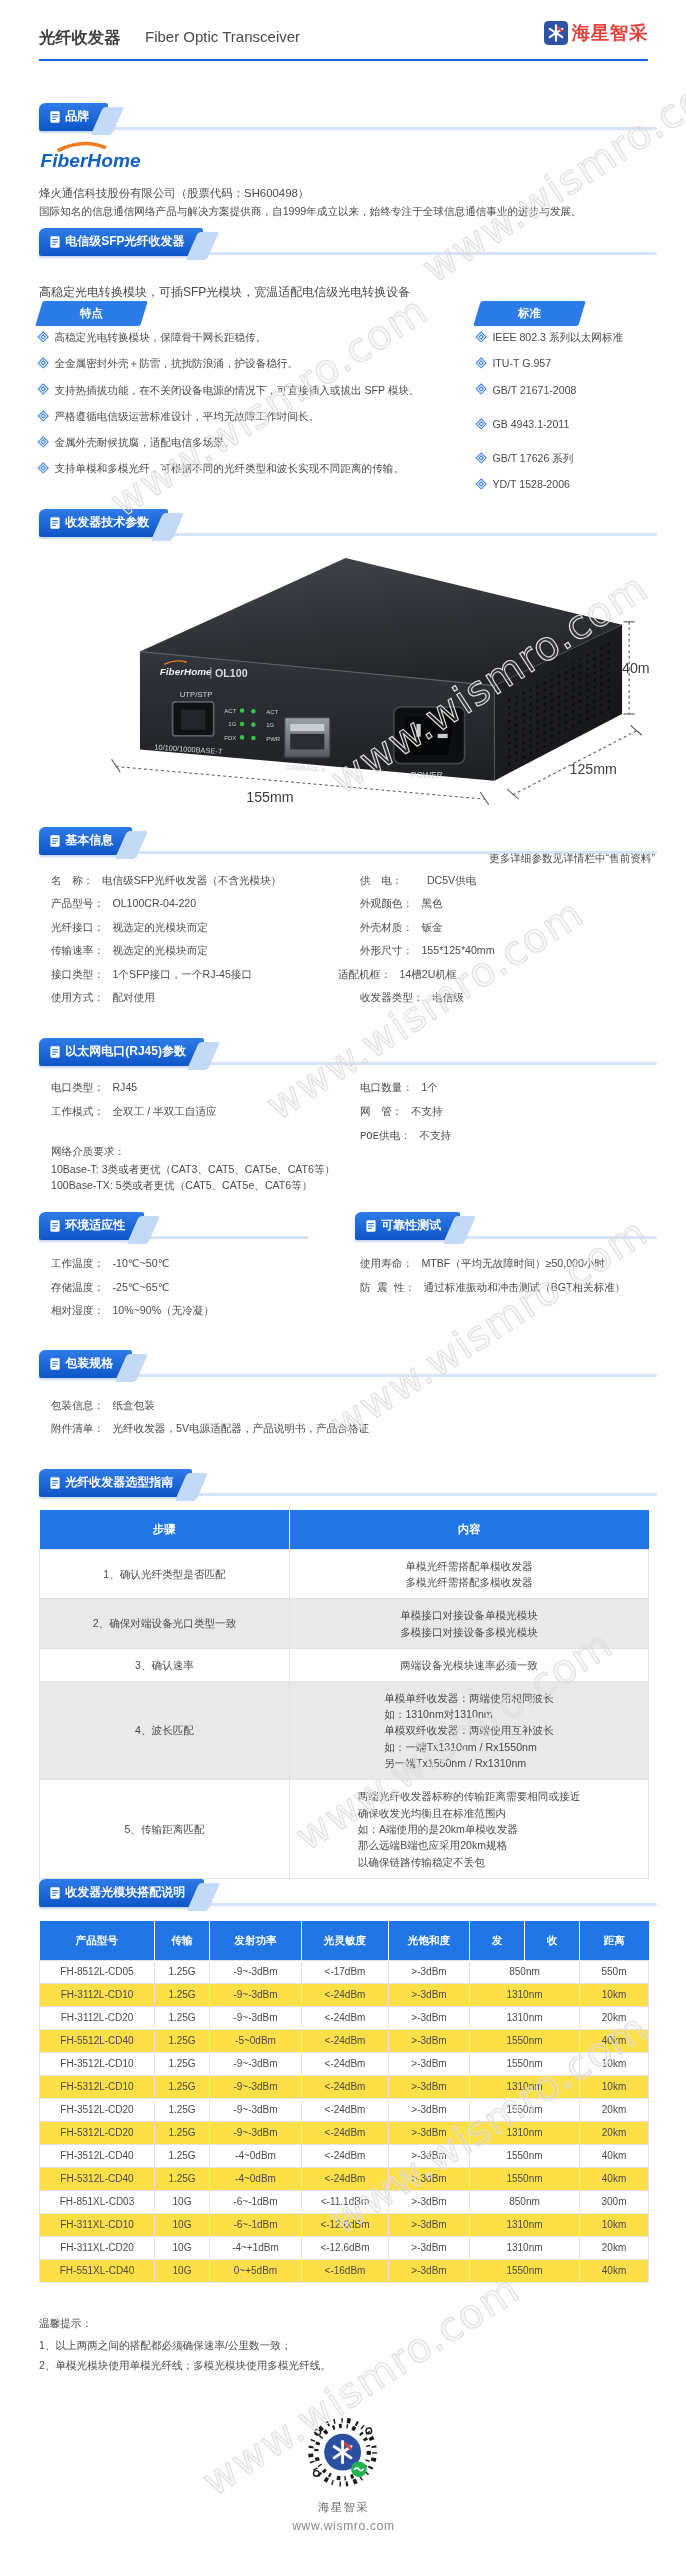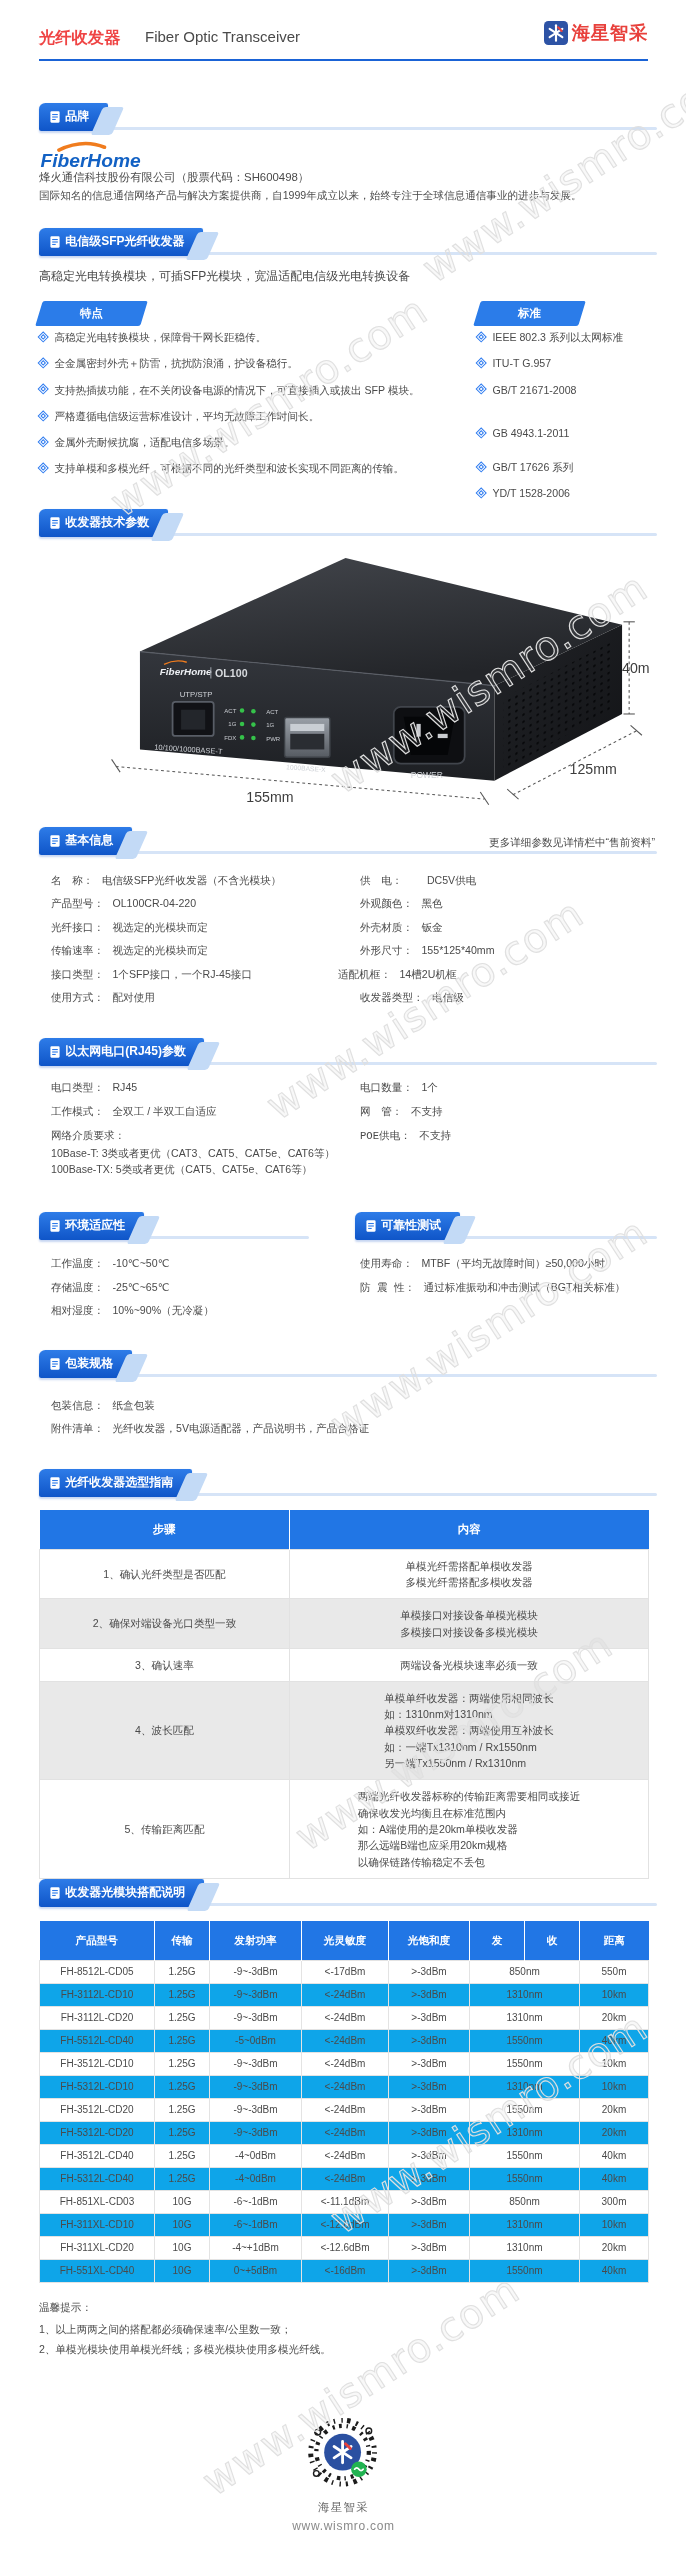--- a/index.html
+++ b/index.html
@@ -3,21 +3,21 @@
 <meta charset="utf-8">
 <style>
   html,body{margin:0;padding:0;background:#fff;}
   #page{position:relative;width:687px;height:2576px;background:#fff;overflow:hidden;
         font-family:"Liberation Sans","DejaVu Sans",sans-serif;color:#4a4a4a;}
   .abs{position:absolute;}
 
   
   #hdr{position:absolute;left:0;top:0;width:687px;height:62px;background:#fff;}
   #hdr .rule{position:absolute;left:39px;right:39px;bottom:1.4px;height:2.1px;background:#1a63d6;}
-  #hdr .t-cn{position:absolute;left:39px;top:27px;font-size:16.3px;font-weight:700;color:#ef4444;}
+  #hdr .t-cn{position:absolute;left:39px;top:27px;font-size:16.3px;font-weight:700;color:#404040;}
   #hdr .t-en{position:absolute;left:145px;top:28px;font-size:15px;color:#4a4a4a;}
   #logo{position:absolute;right:39px;top:20px;display:flex;align-items:center;gap:3.5px;}
   #logo .mark{width:24px;height:24px;border-radius:4.3px;background:#2d53a5;position:relative;}
   #logo .brand-cn{font-size:18.4px;font-weight:700;color:#e8413c;letter-spacing:0.7px;}
 
   
   .sec-head{position:absolute;left:39px;right:30.5px;display:flex;align-items:flex-end;height:28px;}
   .ribbon{position:relative;z-index:2;display:inline-flex;align-items:center;gap:5.7px;
           padding:5.7px 18.4px 5.7px 10.6px;border-radius:6.4px 2.1px 11.4px 2.1px;
           background:linear-gradient(180deg,#2e7ce8 0%,#0f55c8 100%);
@@ -33,39 +33,39 @@
        font-weight:700;font-size:11.4px;transform:skewX(-17deg);border-radius:2.1px;}
   .tag>span{display:inline-block;transform:skewX(17deg);}
   .feat-item{display:flex;align-items:flex-start;gap:7px;font-size:10.6px;color:#4a4a4a;line-height:1.35;}
   .dia{flex:0 0 auto;width:6.4px;height:6.4px;border:1.4px solid #2d7bf0;transform:rotate(45deg);
        margin-top:2.8px;position:relative;background:#fff;}
   .dia::after{content:"";position:absolute;inset:1.1px;border:1.1px solid #2d7bf0;}
 
   
   .kv{position:absolute;display:flex;font-size:10.6px;color:#4a4a4a;white-space:nowrap;}
   .kv .k{margin-right:8.5px;font-family:Liberation Mono, monospace;}
-  .plain{position:absolute;font-size:10.6px;color:#4a4a4a;white-space:nowrap;}
+  .plain{position:absolute;font-size:10.6px;color:#4a4a4a;white-space:nowrap;margin-top:16px;}
 
   
   table{border-collapse:collapse;}
   .gtable{position:absolute;left:39px;width:609px;table-layout:fixed;}
   .gtable th{background:#2176e5;color:#fff;font-size:11.4px;font-weight:700;height:37px;
              border-right:1.4px solid #fff;}
   .gtable th:last-child{border-right:none;}
   .gtable td{border:0.7px solid #e2e2e2;font-size:10.6px;color:#4a4a4a;text-align:center;
              padding:7.8px 5.7px;line-height:1.55;}
   .gtable tr.alt td{background:#e9e9e9;}
   .gtable .lines{display:inline-block;text-align:left;}
   .mtable{position:absolute;left:39px;width:609px;table-layout:fixed;}
   .mtable th{background:#2176e5;color:#fff;font-size:10.6px;font-weight:700;height:37px;
              border-right:1.4px solid #fff;}
   .mtable th:last-child{border-right:none;}
   .mtable td{border:0.7px solid #e3e3e3;font-size:10px;color:#4a4a4a;text-align:center;
              height:20.6px;padding:0.7px 1.4px;white-space:nowrap;}
-  .mtable tr.alt td{background:#0ea5e9;}
+  .mtable tr.alt td{background:#fde047;}
 
   
   .wm{position:absolute;font-size:40px;letter-spacing:1.4px;color:rgba(190,190,190,0.10);
       -webkit-text-stroke:1.1px #e0e0e0;transform:rotate(-33deg);white-space:nowrap;
       pointer-events:none;z-index:5;font-family:"DejaVu Sans",sans-serif;}
 
   
   #footer{position:absolute;left:0;top:2418px;width:687px;text-align:center;}
   #footer .fname{font-size:11.4px;color:#666;margin-top:5.7px;letter-spacing:1.4px;}
   #footer .furl{font-size:12px;color:#8a8a8a;margin-top:4.3px;letter-spacing:0.7px;}
@@ -181,21 +181,21 @@
   </div>
   <div class="abs" style="left:477px;top:330px;width:177px;">
     <div class="feat-item" style="margin-bottom:12px;">
         <span class="dia"></span>
         <span>IEEE 802.3 系列以太网标准</span>
       </div>
     <div class="feat-item" style="margin-bottom:12px;">
         <span class="dia"></span>
         <span>ITU-T G.957</span>
       </div>
-    <div class="feat-item" style="margin-bottom:29px;">
+    <div class="feat-item" style="margin-bottom:20px;">
         <span class="dia"></span>
         <span>GB/T 21671-2008</span>
       </div>
     <div class="feat-item" style="margin-bottom:20px;">
         <span class="dia"></span>
         <span>GB 4943.1-2011</span>
       </div>
     <div class="feat-item" style="margin-bottom:12px;">
         <span class="dia"></span>
         <span>GB/T 17626 系列</span>

